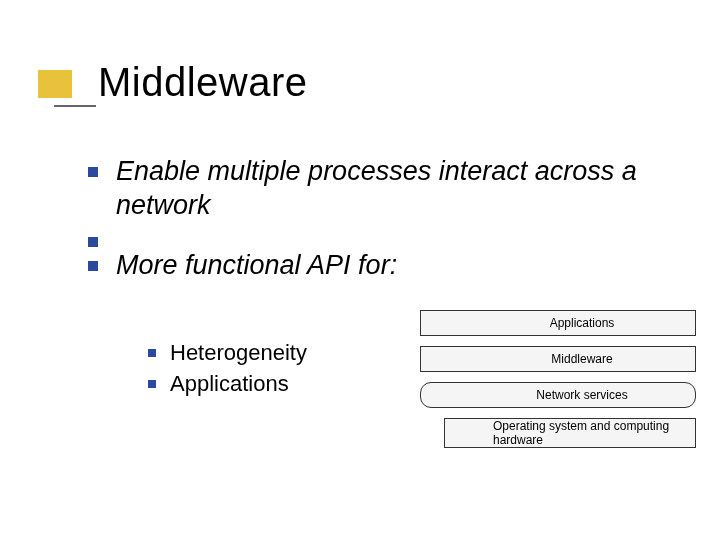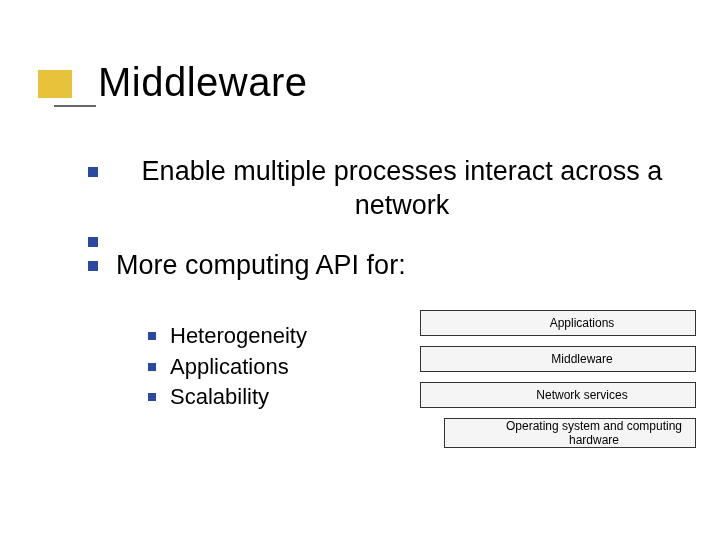--- a/index.html
+++ b/index.html
@@ -9,21 +9,20 @@
     height: 540px;
     background: #fff;
     font-family: Verdana, Geneva, sans-serif;
     color: #000;
     overflow: hidden;
   }
   .slide {
     position: relative;
     width: 620px;
     height: 540px;
-    text-align: center;
   }
 
   
   .title-wrap {
     position: absolute;
     left: 38px;
     top: 60px;
   }
   .title-deco-box {
     position: absolute;
@@ -49,20 +48,21 @@
     letter-spacing: 0.5px;
     white-space: nowrap;
   }
 
   
   .bullets-l1 {
     position: absolute;
     left: 88px;
     top: 155px;
     width: 600px;
+    font-style: italic;
   }
   .bullets-l1 .row {
     display: flex;
     align-items: flex-start;
     margin-bottom: 2px;
     line-height: 1.25;
   }
   .bullets-l1 .sq {
     flex: 0 0 auto;
     width: 10px;
@@ -72,21 +72,21 @@
     margin-right: 18px;
   }
   .bullets-l1 .txt {
     font-size: 27px;
   }
 
   
   .bullets-l2 {
     position: absolute;
     left: 148px;
-    top: 322px;
+    top: 339px;
   }
   .bullets-l2 .row {
     display: flex;
     align-items: flex-start;
     margin-bottom: 2px;
     line-height: 1.3;
   }
   .bullets-l2 .sq {
     flex: 0 0 auto;
     width: 8px;
@@ -116,21 +116,21 @@
     font-size: 12px;
     box-sizing: border-box;
   }
   .drow {
     display: flex;
     gap: 10px;
     margin-bottom: 10px;
   }
   .drow .dcell { height: 26px; padding-left: 48px; }
   .drow.single .dcell { width: 100%; }
-  .drow.split .dcell { flex: 1 1 0; }
+  .drow.split .dcell { flex: 1 1 0; border-radius: 11px; }
   .dbottom .dcell { height: 30px; width: 100%; margin-left: 24px; }
 </style>
 </head>
 <body>
 
 <div class="slide">
 
   <div class="title-wrap">
     <div class="title-deco-box"></div>
     <div class="title-deco-line"></div>
@@ -140,36 +140,32 @@
   <div class="bullets-l1">
     <div class="row">
       <div class="sq"></div>
       <div class="txt">Enable multiple processes interact across a network</div>
     </div>
     <div class="row">
       <div class="sq"></div>
     </div>
     <div class="row">
       <div class="sq"></div>
-      <div class="txt">More computing API for:</div>
+      <div class="txt">More functional API for:</div>
     </div>
   </div>
 
   <div class="bullets-l2">
     <div class="row">
       <div class="sq"></div>
       <div class="txt">Heterogeneity</div>
     </div>
     <div class="row">
       <div class="sq"></div>
       <div class="txt">Applications</div>
-    </div>
-    <div class="row">
-      <div class="sq"></div>
-      <div class="txt">Scalability</div>
     </div>
   </div>
 
   <div class="diagram">
     <div class="drow single">
       <div class="dcell">Applications</div>
     </div>
     <div class="drow single">
       <div class="dcell">Middleware</div>
     </div>

